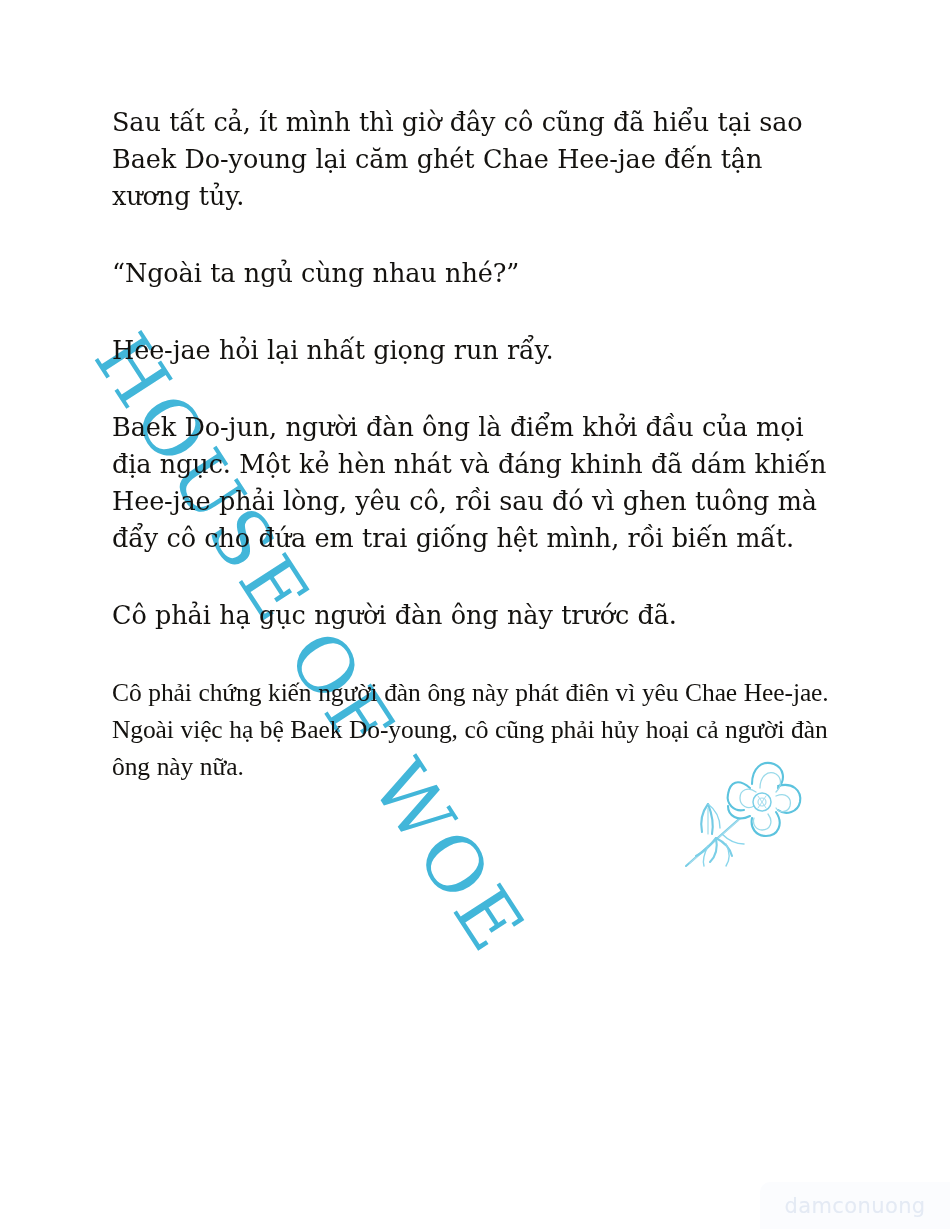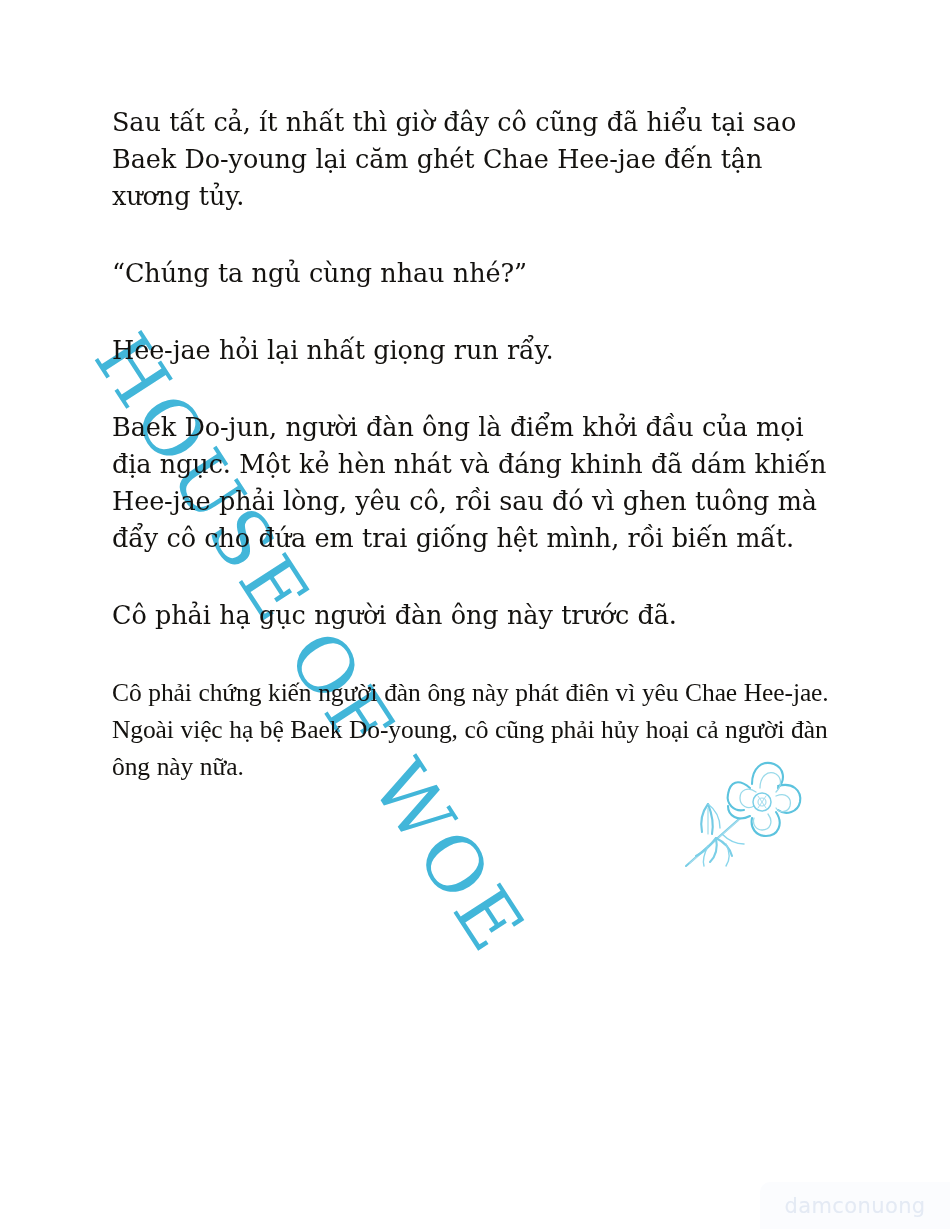--- a/index.html
+++ b/index.html
@@ -134,22 +134,22 @@
         <path d="M104 72 C110 80, 106 88, 98 88 C92 88, 88 82, 90 76" stroke="#9adaea" stroke-width="1.3"></path>
 
         <circle cx="98" cy="60" r="9" stroke="#7bcfe7" stroke-width="1.5"></circle>
         <circle cx="98" cy="60" r="4" stroke="#a6ddee" stroke-width="1.2"></circle>
         <path d="M94 54 L102 66 M102 54 L94 66" stroke="#a6ddee" stroke-width="1"></path>
       </g>
     </svg>
   </div>
 
   <div class="content">
-    <p class="para">Sau tất cả, ít nhất thì giờ đây cô cũng đã hiểu tại sao Baek Do-young lại căm ghét Chae Hee-jae đến tận xương tủy.</p>
-    <p class="para">“Chúng ta ngủ cùng nhau nhé?”</p>
+    <p class="para">Sau tất cả, ít mình thì giờ đây cô cũng đã hiểu tại sao Baek Do-young lại căm ghét Chae Hee-jae đến tận xương tủy.</p>
+    <p class="para">“Ngoài ta ngủ cùng nhau nhé?”</p>
     <p class="para">Hee-jae hỏi lại nhất giọng run rẩy.</p>
     <p class="para">Baek Do-jun, người đàn ông là điểm khởi đầu của mọi địa ngục. Một kẻ hèn nhát và đáng khinh đã dám khiến Hee-jae phải lòng, yêu cô, rồi sau đó vì ghen tuông mà đẩy cô cho đứa em trai giống hệt mình, rồi biến mất.</p>
     <p class="para">Cô phải hạ gục người đàn ông này trước đã.</p>
     <p class="para">Cô phải chứng kiến người đàn ông này phát điên vì yêu Chae Hee-jae. Ngoài việc hạ bệ Baek Do-young, cô cũng phải hủy hoại cả người đàn ông này nữa.</p>
   </div>
 
   <div class="brand-badge">
     <span class="brand-badge-text">damconuong</span>
   </div>
 

